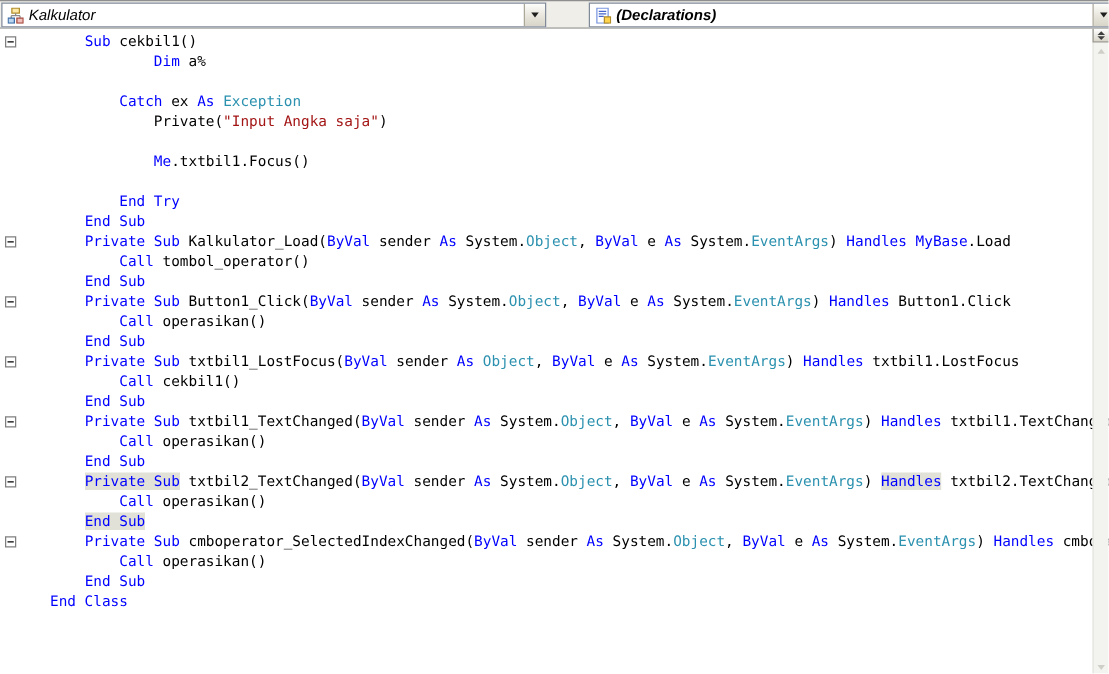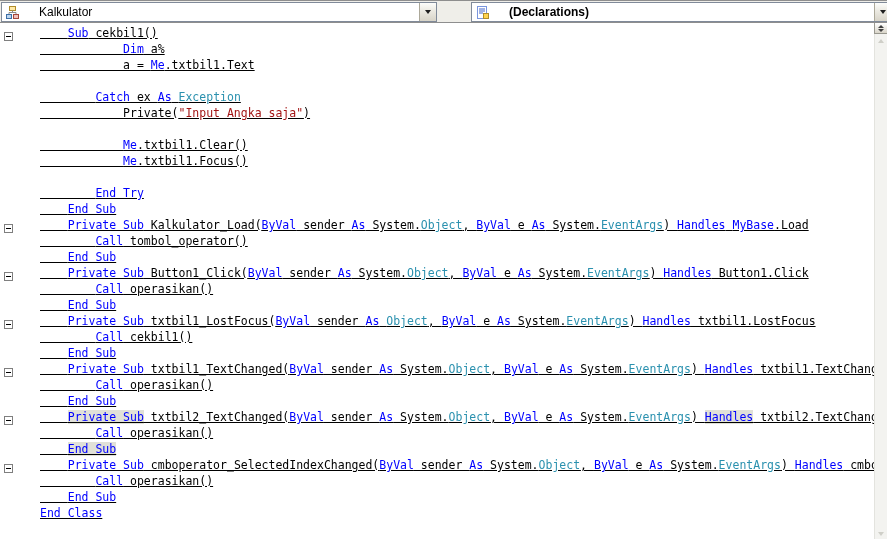--- a/index.html
+++ b/index.html
@@ -6,38 +6,38 @@
   html,body { width:887px; height:539px; overflow:hidden; }
   body { font-family:"Liberation Sans", sans-serif; background:#ffffff; }
 
   .app { position:relative; width:887px; height:539px; background:var(--editor_bg,#fff); overflow:hidden; }
 
   
   .navbar { position:relative; height:23px; background:#EFEEE9;
             border-top:1px solid #8E8E8E; border-bottom:1px solid #8E8E8E; }
   .combo { position:absolute; top:1px; height:20px; background:#fff;
            border:1px solid #808A99; display:flex; align-items:center;
-           gap:20px; padding-left:3px; overflow:hidden; cursor:default; }
+           gap:4px; padding-left:3px; overflow:hidden; cursor:default;font-style:italic; }
   .combo-left  { left:1px;  width:436px; }
   .combo-right { left:439px; width:421px;margin-left:32px; }
   .combo-label { font-size:12px; color:#000; white-space:nowrap; }
   .combo-right .combo-label { font-weight:bold; }
   .icon { width:14px; height:14px; flex:none; display:flex; align-items:center; justify-content:center; }
   .combo-arrow { margin-left:auto; align-self:stretch; width:17px; flex:none;
                  background:linear-gradient(#FDFDFB,#EBE9E1 45%,#D8D4C8);
                  border-left:1px solid #ACA899;
                  display:flex; align-items:center; justify-content:center; }
   .combo-arrow::after { content:""; width:0; height:0;
                  border-left:3.5px solid transparent; border-right:3.5px solid transparent;
                  border-top:4px solid #1E1E1E; }
 
   
   .editor { position:relative; height:516px; background:var(--editor_bg,#fff); overflow:hidden; }
   #code-lines { padding-top:2px; }
-  .line { display:flex; height:16px; align-items:flex-end;text-decoration:underline; }
+  .line { display:flex; height:16px; align-items:center; }
   .fold-col { width:16px; flex:none; display:flex; align-items:center; justify-content:center; }
   .fold-box { width:9px; height:9px; border:1px solid #7F7F7F; background:#fff; position:relative; }
   .fold-box::after { content:""; position:absolute; left:1px; right:1px; top:3px; height:1px; background:#000; }
   .bar-col { width:7px; flex:none; position:relative; }
   .chg { position:absolute; left:0; top:1px; bottom:1px; width:5px; background:var(--change_bar,#3CBE3C); }
   .code { flex:1; min-width:0; overflow:hidden; white-space:pre; padding-left:17px;
           font-family:"DejaVu Sans Mono", monospace; font-size:11.5px; line-height:16px;
           color:var(--plain,#000); }
   .tok-p  { color:var(--plain,#000); }
   .tok-k  { color:var(--keyword,#0000FF); }
@@ -100,46 +100,36 @@
           <div class="code"><span class="tok-p">    </span><span class="tok-k">Sub</span><span class="tok-p"> cekbil1()</span></div>
         </div>
         <div class="line">
           <div class="fold-col"></div>
           <div class="bar-col"></div>
           <div class="code"><span class="tok-p">            </span><span class="tok-k">Dim</span><span class="tok-p"> a%</span></div>
         </div>
         <div class="line">
           <div class="fold-col"></div>
           <div class="bar-col"></div>
-          <div class="code"><span class="tok-p">            a = </span><span class="tok-k">Me</span><span class="tok-p">.txtbil1.Text</span></div>
-        </div>
-        <div class="line">
-          <div class="fold-col"></div>
-          <div class="bar-col"></div>
           <div class="code"></div>
         </div>
         <div class="line">
           <div class="fold-col"></div>
           <div class="bar-col"></div>
           <div class="code"><span class="tok-p">        </span><span class="tok-k">Catch</span><span class="tok-p"> ex </span><span class="tok-k">As</span><span class="tok-p"> </span><span class="tok-t">Exception</span></div>
         </div>
         <div class="line">
           <div class="fold-col"></div>
           <div class="bar-col"></div>
           <div class="code"><span class="tok-p">            Private(</span><span class="tok-s">"Input Angka saja"</span><span class="tok-p">)</span></div>
         </div>
         <div class="line">
           <div class="fold-col"></div>
           <div class="bar-col"></div>
           <div class="code"></div>
-        </div>
-        <div class="line">
-          <div class="fold-col"></div>
-          <div class="bar-col"></div>
-          <div class="code"><span class="tok-p">            </span><span class="tok-k">Me</span><span class="tok-p">.txtbil1.Clear()</span></div>
         </div>
         <div class="line">
           <div class="fold-col"></div>
           <div class="bar-col"></div>
           <div class="code"><span class="tok-p">            </span><span class="tok-k">Me</span><span class="tok-p">.txtbil1.Focus()</span></div>
         </div>
         <div class="line">
           <div class="fold-col"></div>
           <div class="bar-col"></div>
           <div class="code"></div>

